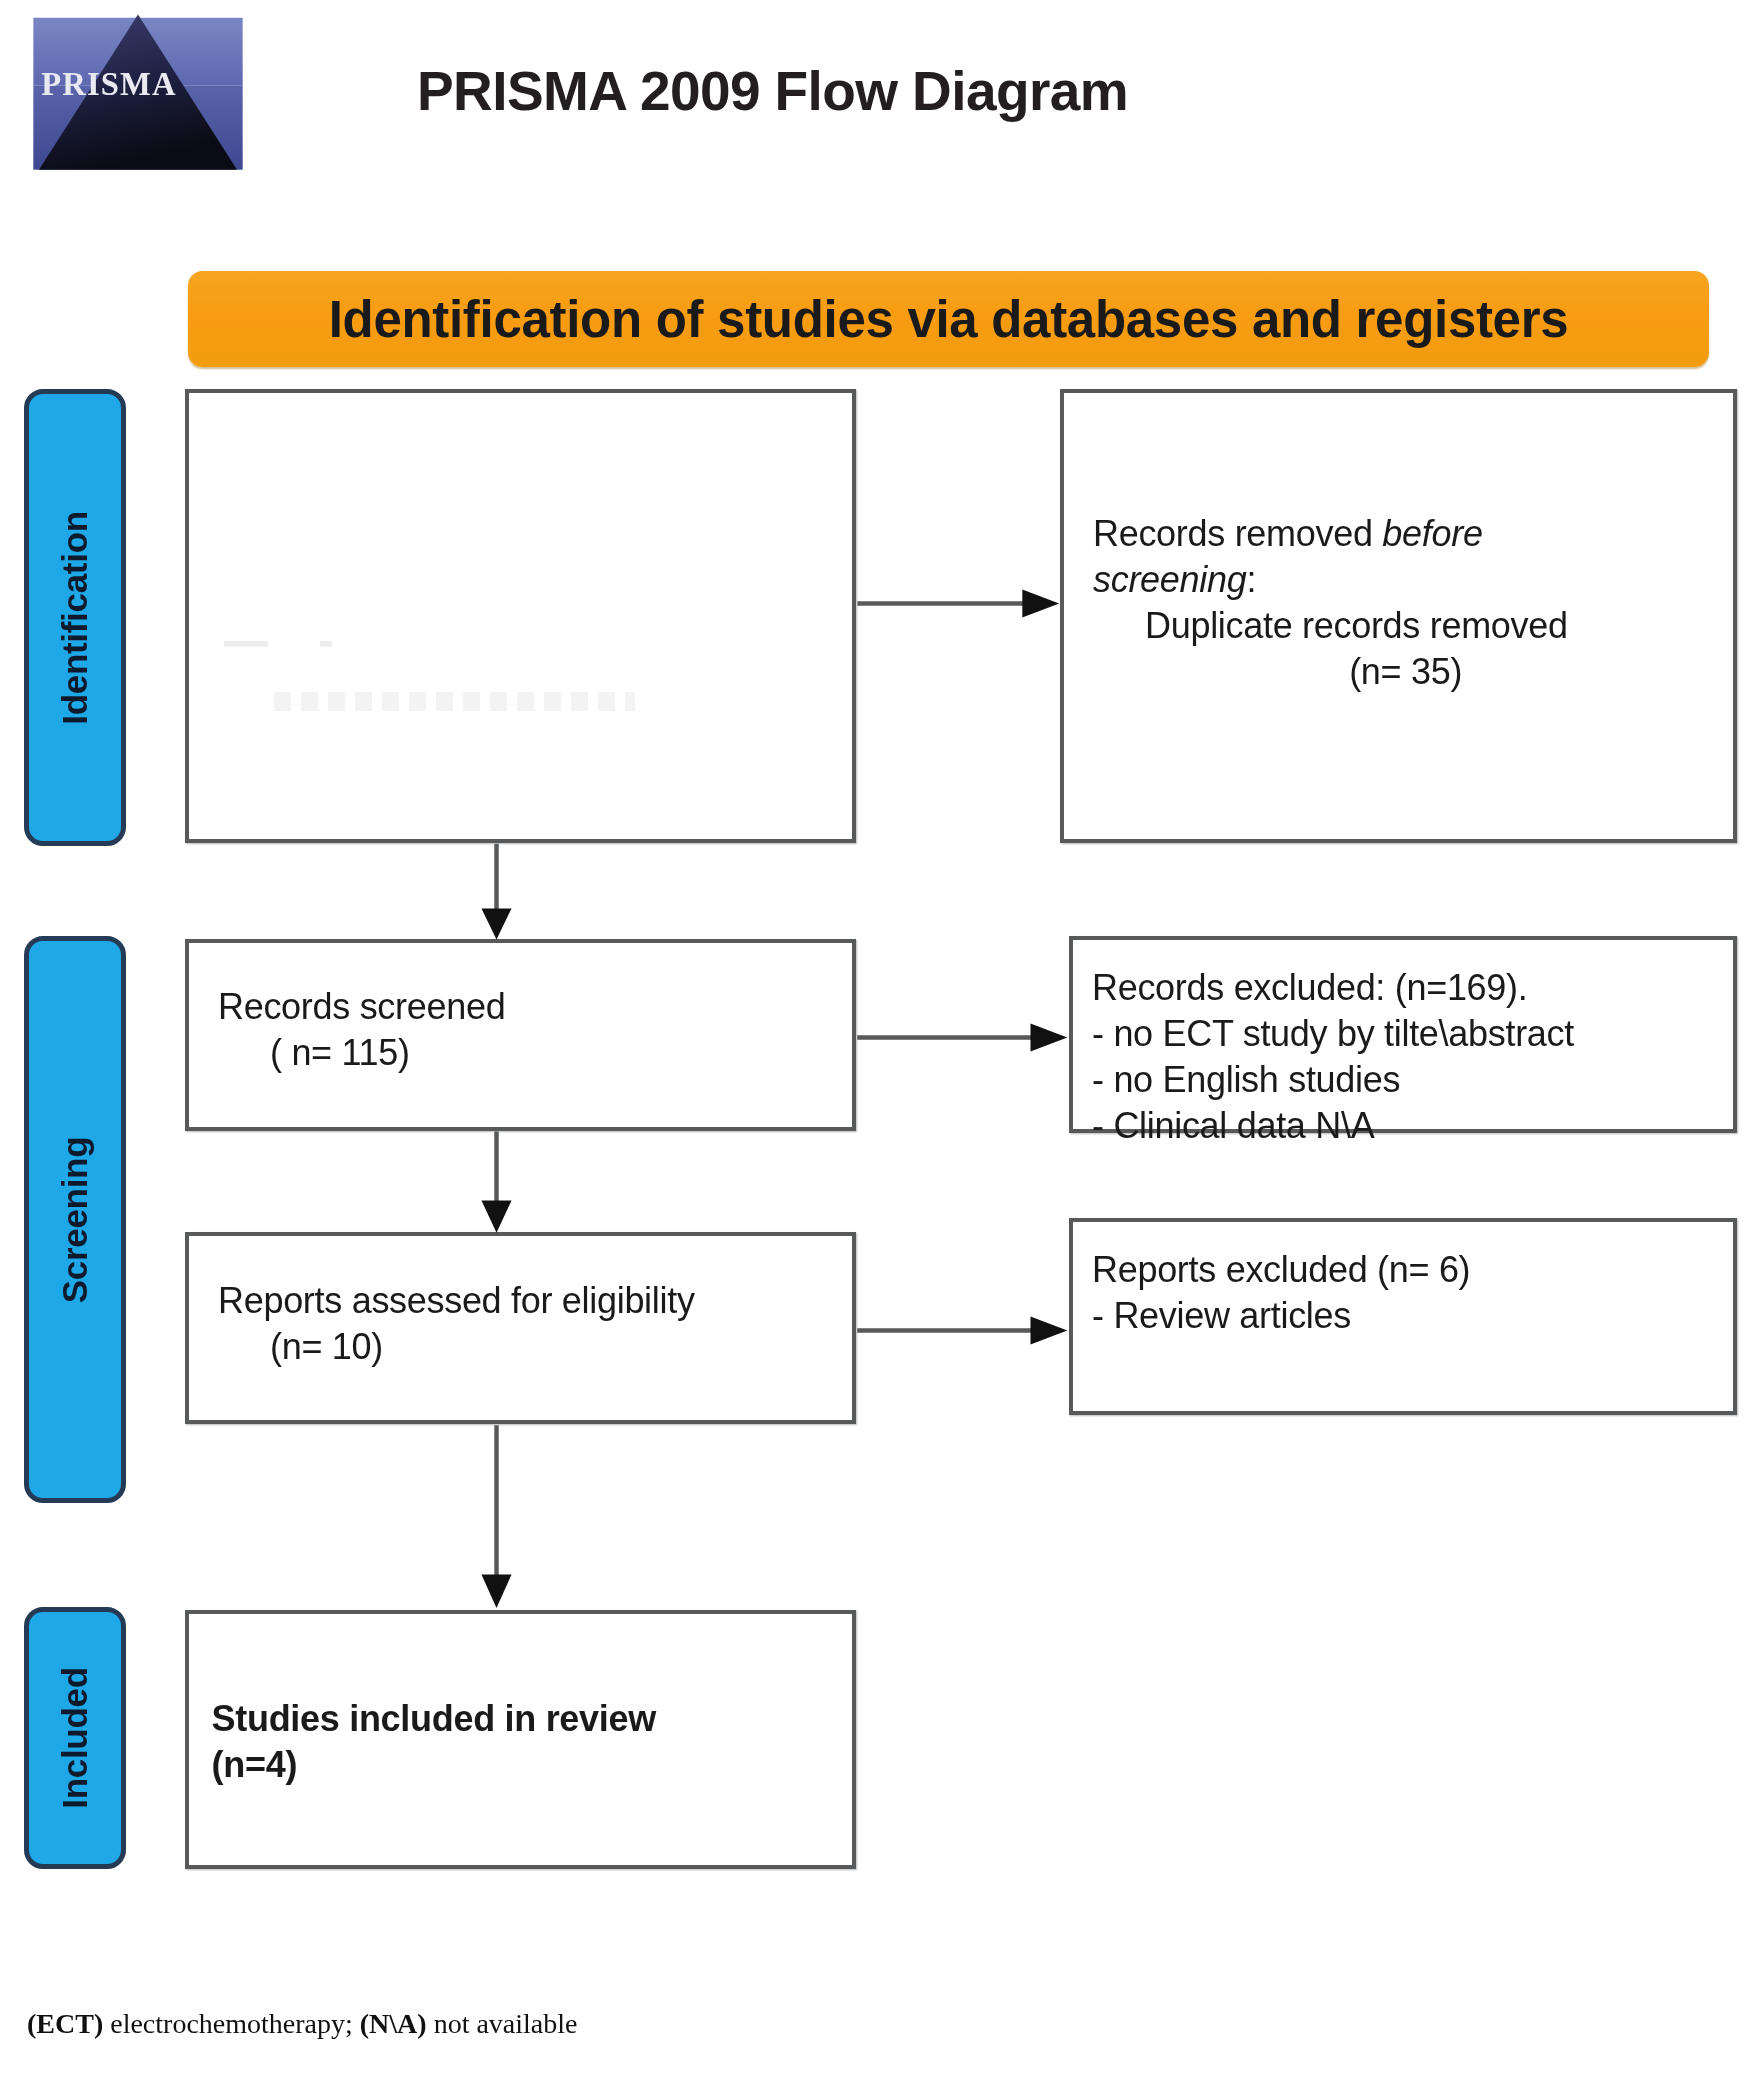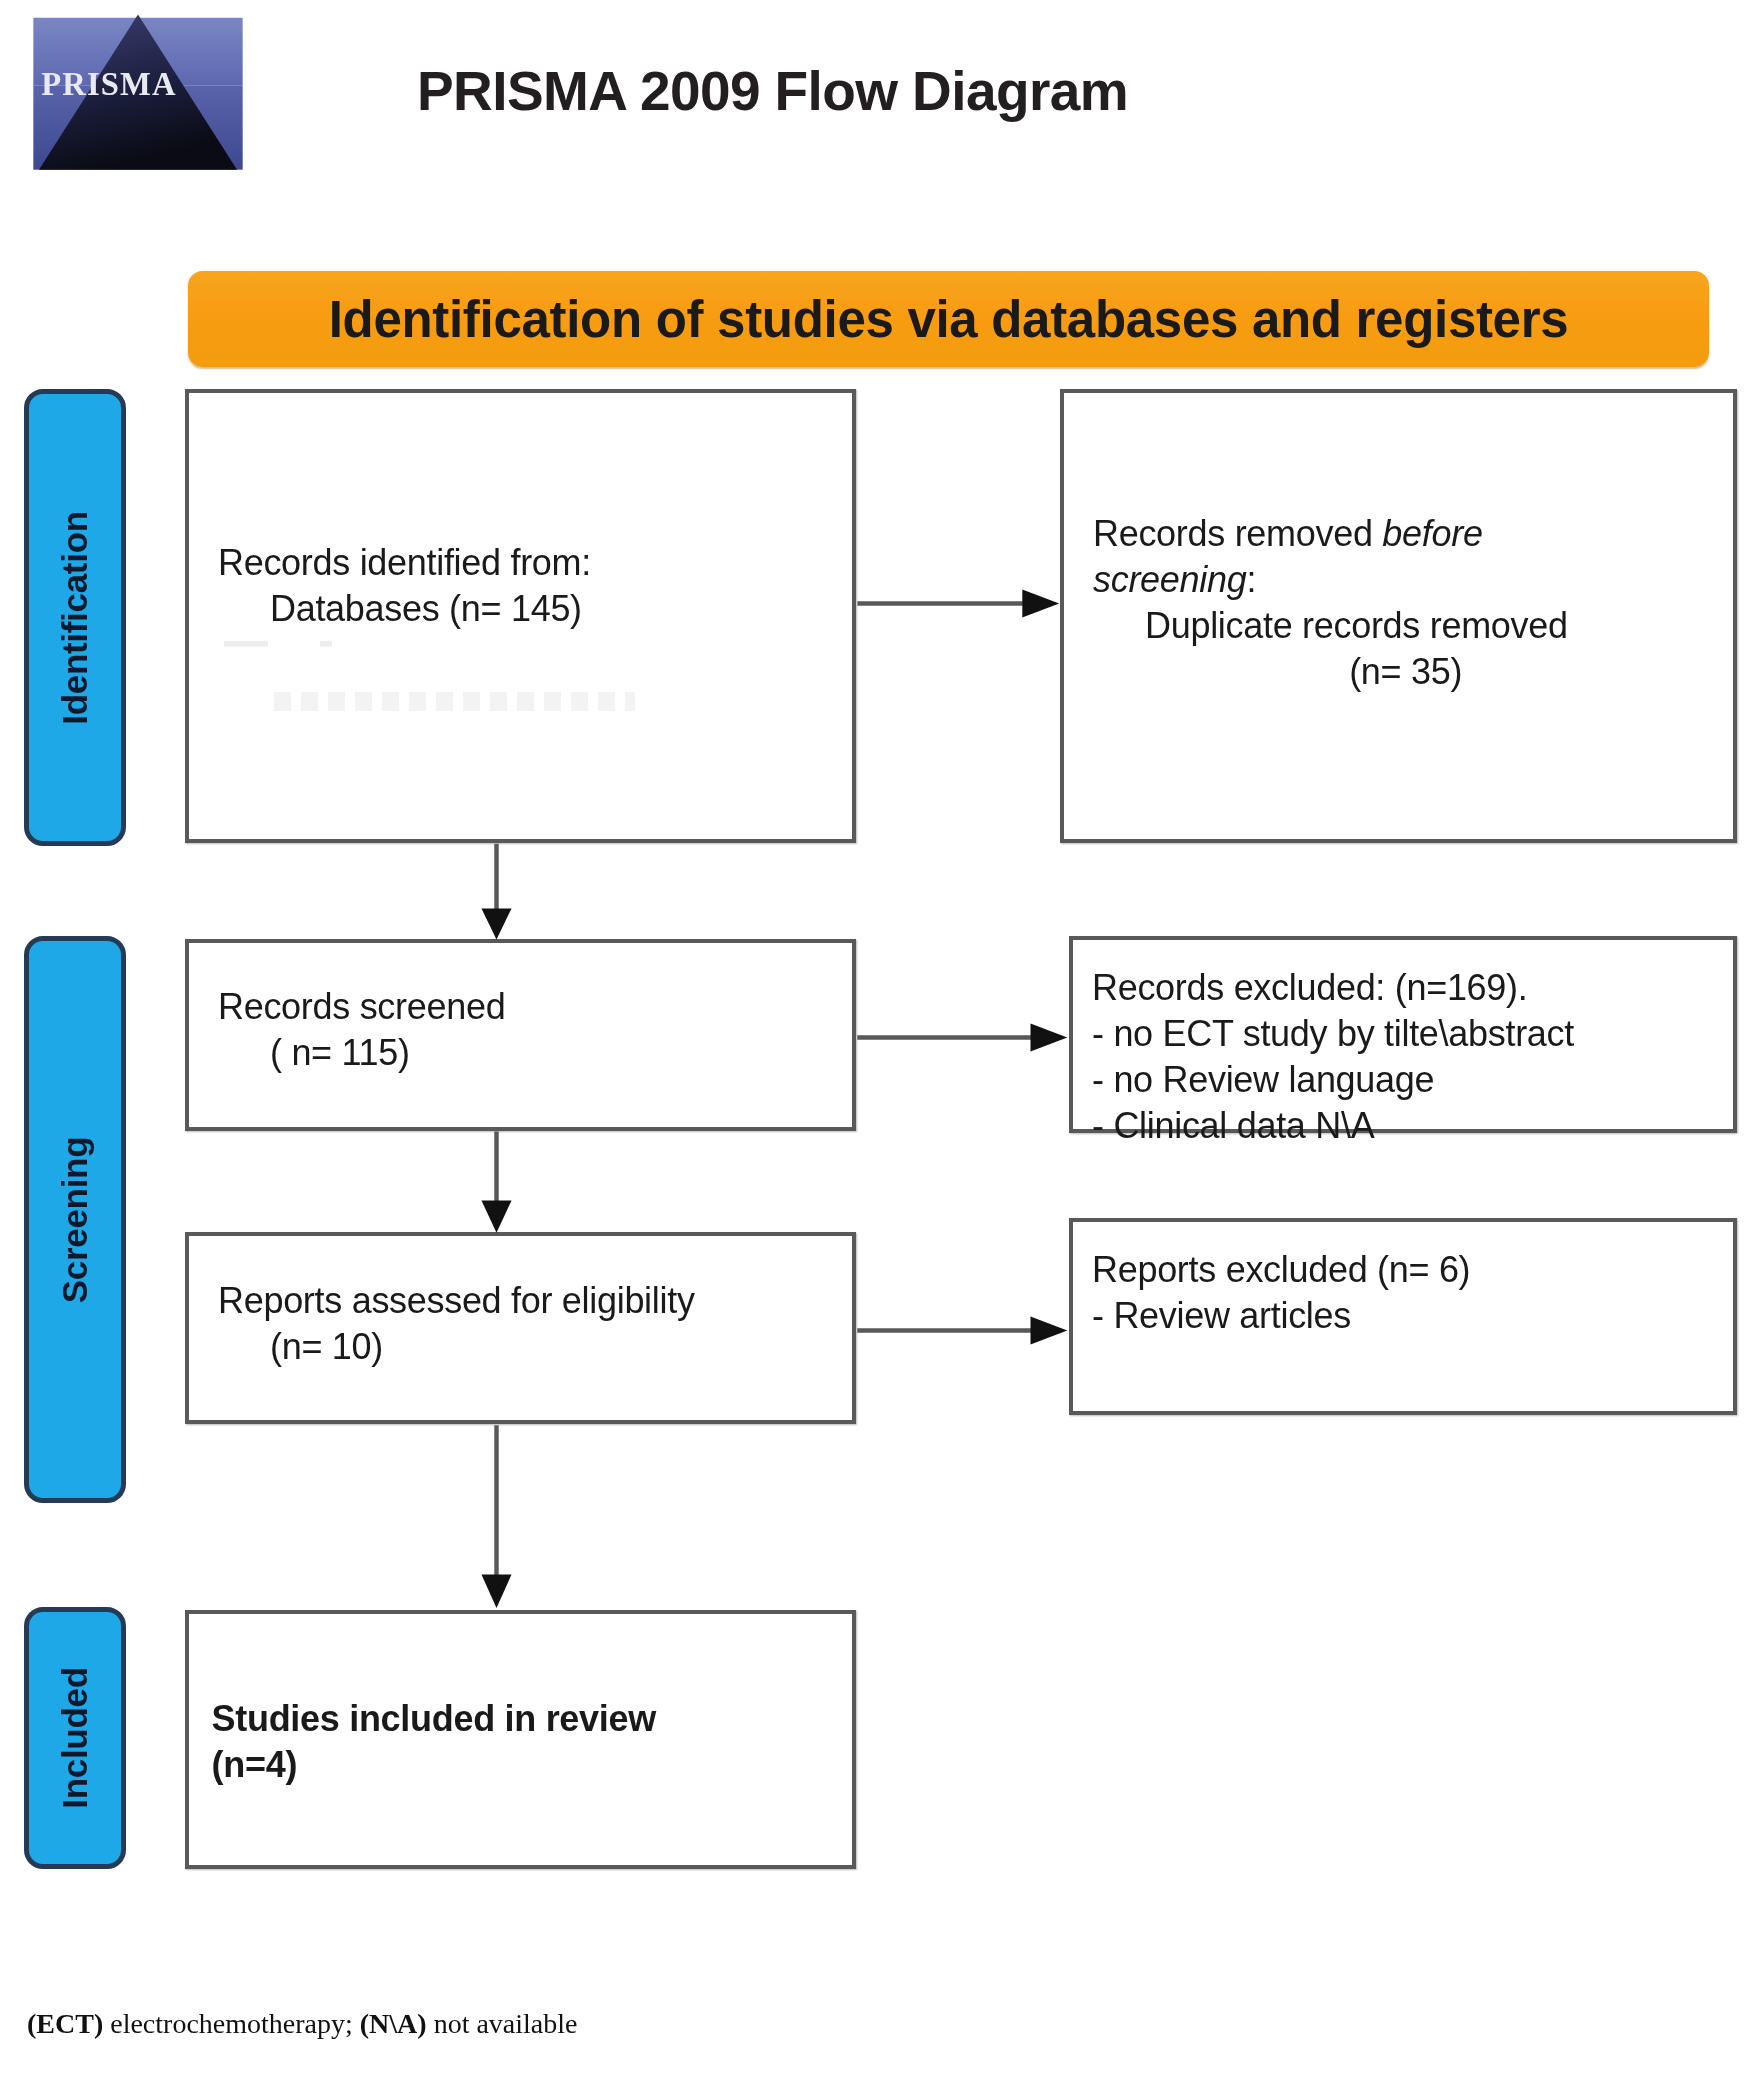--- a/index.html
+++ b/index.html
@@ -202,24 +202,20 @@
   <span class="pill-label">Identification</span>
 </div>
 <div class="stage-pill" id="stage-screening">
   <span class="pill-label">Screening</span>
 </div>
 <div class="stage-pill" id="stage-included">
   <span class="pill-label">Included</span>
 </div>
 
 <div class="flow-box" id="box-identified">
-  <div class="box-text">
-    <span>Records identified from:</span><br>
-    <span class="indent"></span><span>Databases (n= 145)</span>
-  </div>
   <div class="ghost"></div>
   <div class="ghost2"></div>
 </div>
 
 <div class="flow-box" id="box-removed">
   <div class="box-text">
     <span>Records removed </span><em>before</em><br>
     <em>screening</em><span>:</span><br>
     <span class="indent"></span><span>Duplicate records removed</span><br>
     <span class="center-line">(n= 35)</span>
@@ -230,21 +226,21 @@
   <div class="box-text">
     <span>Records screened</span><br>
     <span class="indent"></span><span>( n= 115)</span>
   </div>
 </div>
 
 <div class="flow-box" id="box-excluded">
   <div class="box-text">
     <span>Records excluded: (n=169).</span><br>
     <span>- no ECT study by tilte\abstract</span><br>
-    <span>- no Review language</span><br>
+    <span>- no English studies</span><br>
     <span>- Clinical data N\A</span>
   </div>
 </div>
 
 <div class="flow-box" id="box-eligibility">
   <div class="box-text">
     <span>Reports assessed for eligibility</span><br>
     <span class="indent"></span><span>(n= 10)</span>
   </div>
 </div>

